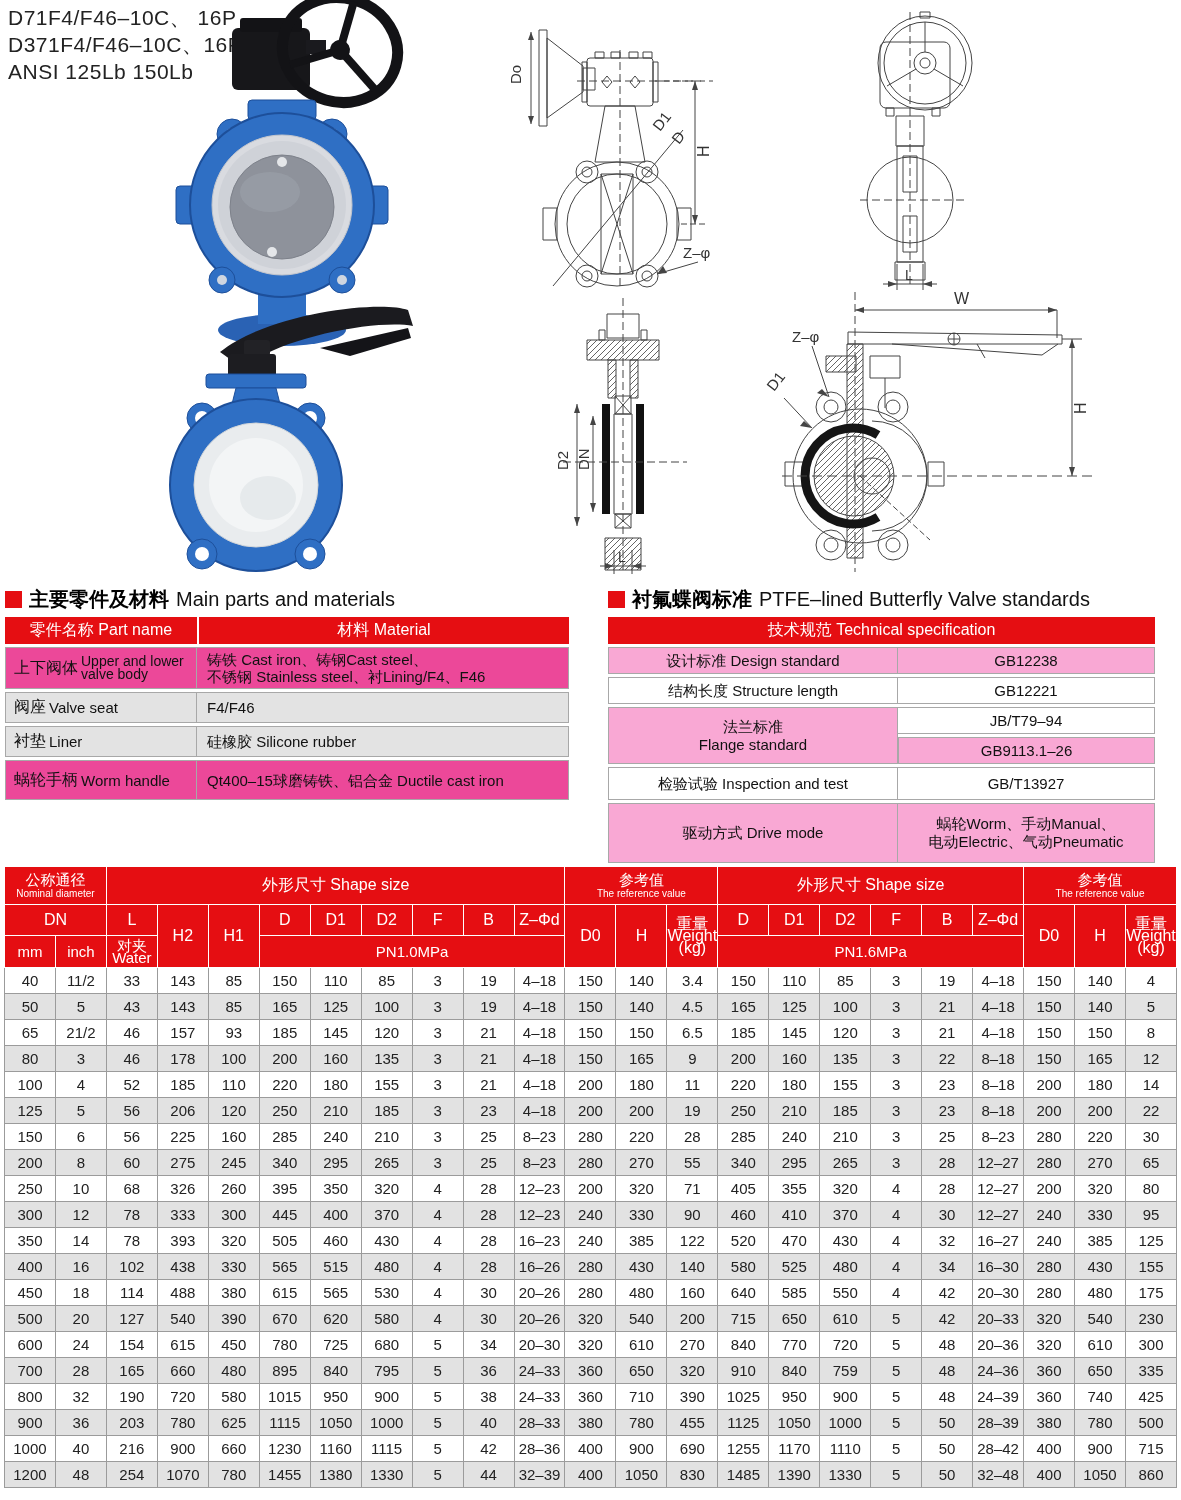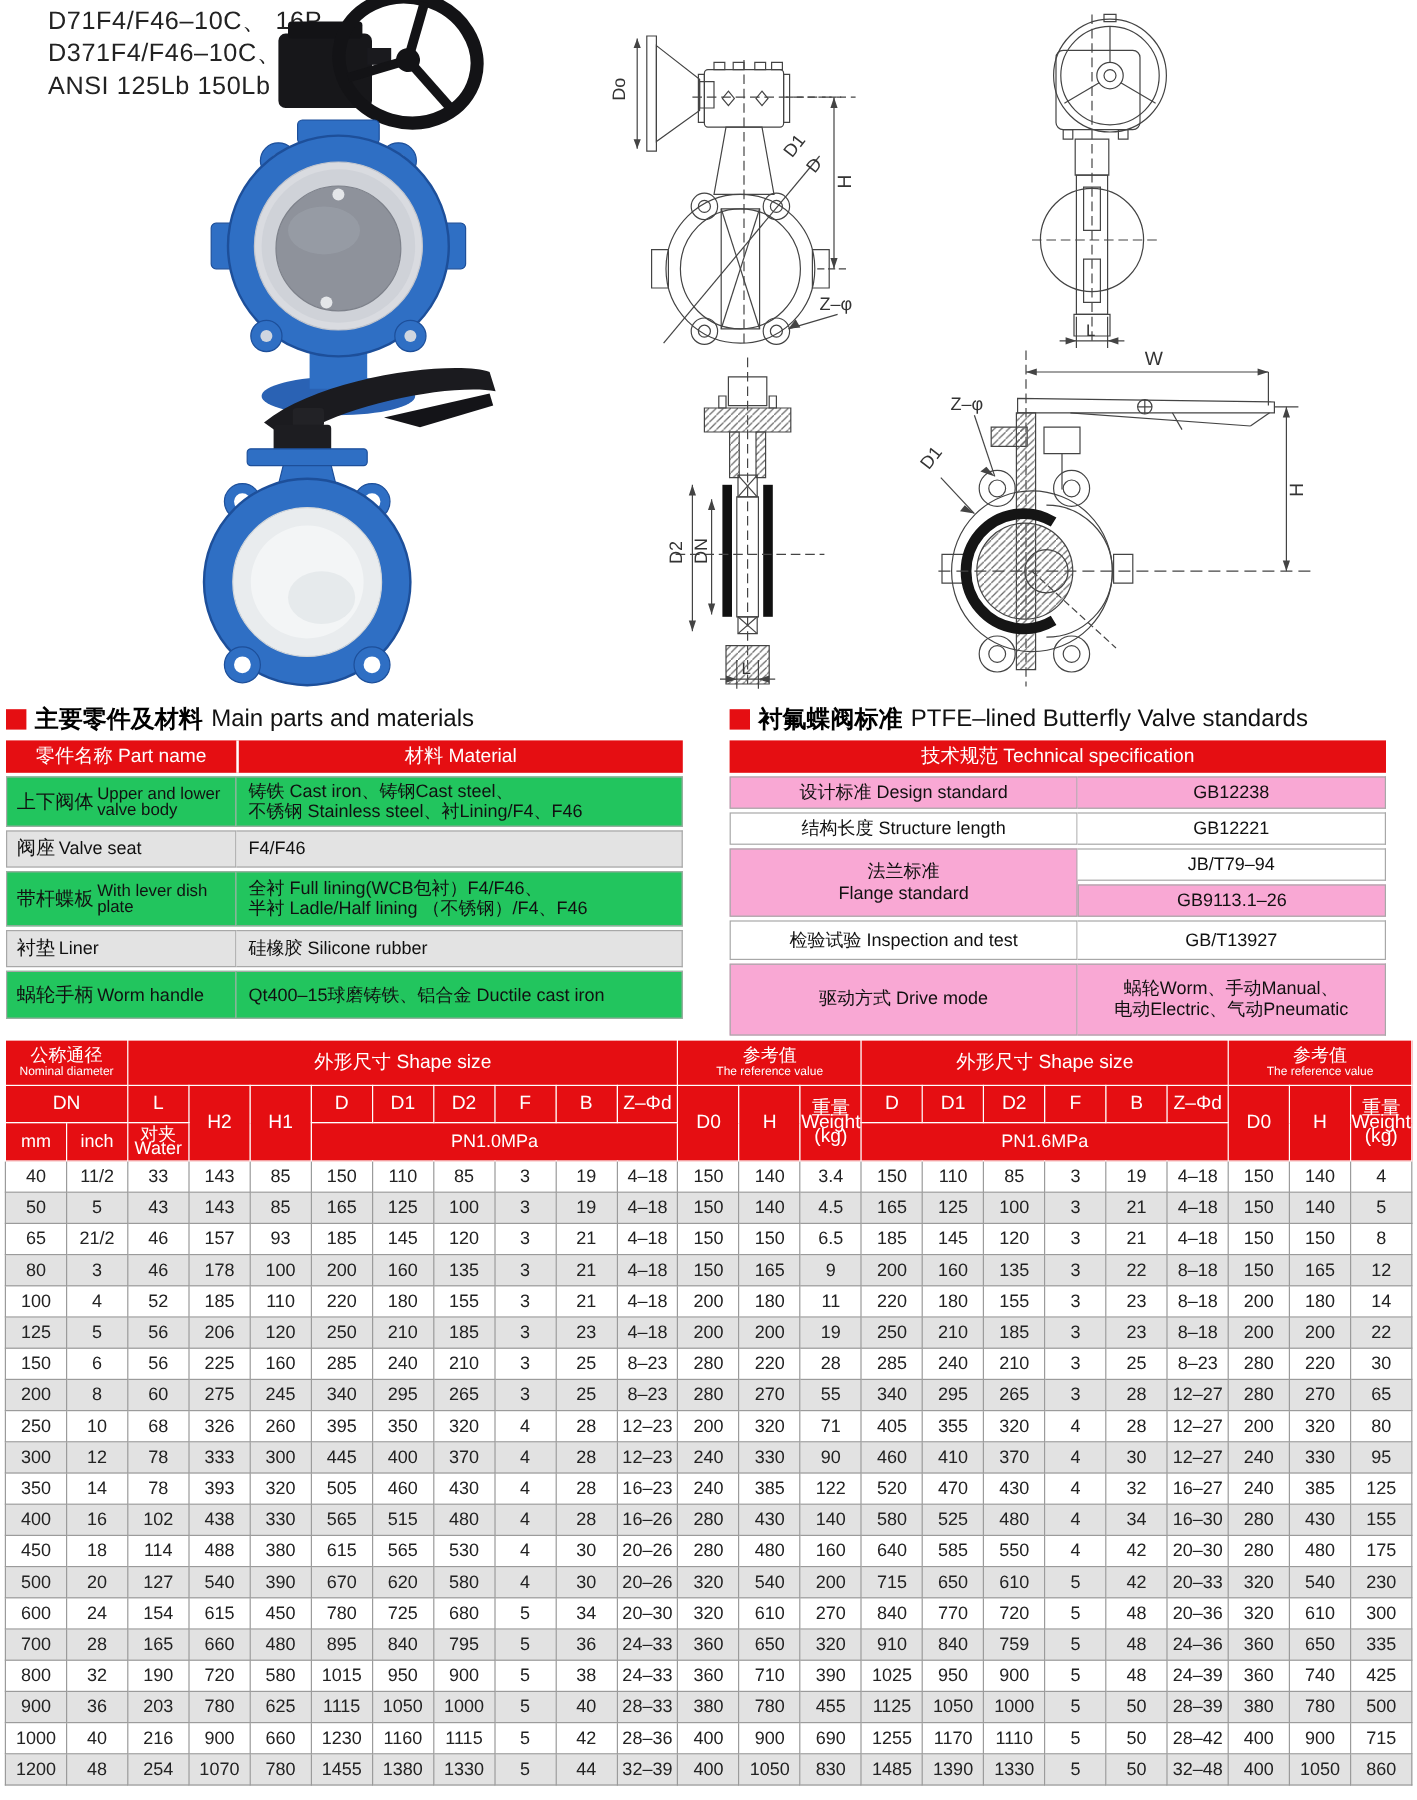--- a/index.html
+++ b/index.html
@@ -1,39 +1,39 @@
 <!DOCTYPE html>
 <html style="--red: #e50e12;"><head>
 <meta charset="utf-8">
 <style>
   html,body{margin:0;padding:0;background:#fff;font-family:"Liberation Sans",sans-serif;}
   #page{position:relative;width:1181px;height:1500px;background:#fff;overflow:hidden;color:#222;}
 
   
-  .codes{position:absolute;left:8px;top:4px;font-size:21px;line-height:27px;color:#222;letter-spacing:.5px;margin-left:32px;}
+  .codes{position:absolute;left:8px;top:4px;font-size:21px;line-height:27px;color:#222;letter-spacing:.5px;}
 
   
   .abs{position:absolute;}
   svg text{font-family:"Liberation Sans",sans-serif;fill:#333;}
   .dw line,.dw path,.dw rect,.dw circle,.dw ellipse,.dw polygon,.dw polyline{vector-effect:non-scaling-stroke;}
 
   
   .sec-head{position:absolute;top:586px;display:flex;align-items:center;gap:7px;white-space:nowrap;}
   .sec-head .sq{width:17px;height:17px;background:var(--red,#e50e12);flex:0 0 auto;}
   .sec-head .cn{font-size:20px;font-weight:700;color:#000;}
   .sec-head .en{font-size:20px;font-weight:400;color:#111;}
 
   
   table.strip{border-collapse:separate;border-spacing:0 3px;table-layout:fixed;}
   table.strip th{background:var(--red,#e50e12);color:#fff;font-weight:400;font-size:16px;text-align:center;}
   table.strip td{border:1px solid #a8a8a8;font-size:15px;vertical-align:middle;}
   table.strip td+td{border-left:none;}
   table.strip th+th{border-left:2px solid #fff;}
   tr.gray td{background:#e3e3e3;}
-  tr.white td{background:#22c55e;}
+  tr.white td{background:#ec4899;}
   td.gray{background:#f9a8d4;}
   td.white{background:#fff;}
 
   #parts-table{position:absolute;left:5px;top:614px;width:564px;}
   #parts-table col.c1{width:192px;} #parts-table col.c2{width:372px;}
   #parts-table .wrap{display:flex;align-items:center;gap:3px;padding-left:7px;}
   #parts-table .cn{font-size:16px;color:#111;white-space:nowrap;}
   #parts-table .en1{font-size:15px;color:#111;}
   #parts-table .en2{font-size:14px;line-height:13px;white-space:pre-line;color:#111;}
   #parts-table td.mat{padding-left:10px;white-space:pre-line;line-height:17px;color:#111;}
@@ -316,31 +316,20 @@
 不锈钢 Stainless steel、衬Lining/F4、F46</td>
     </tr>
     <tr class="gray" style="height:31px">
       <td>
             <div class="wrap">
               <span class="cn">阀座</span>
               <span class="en1">Valve seat</span>
             </div>
           </td>
       <td class="mat">F4/F46</td>
-    </tr>
-    <tr class="white" style="height:46px">
-      <td>
-            <div class="wrap">
-              <span class="cn">带杆蝶板</span>
-              <span class="en2">With lever dish
-plate</span>
-            </div>
-          </td>
-      <td class="mat">全衬 Full lining(WCB包衬）F4/F46、
-半衬 Ladle/Half lining （不锈钢）/F4、F46</td>
     </tr>
     <tr class="gray" style="height:31px">
       <td>
             <div class="wrap">
               <span class="cn">衬垫</span>
               <span class="en1">Liner</span>
             </div>
           </td>
       <td class="mat">硅橡胶 Silicone rubber</td>
     </tr>

